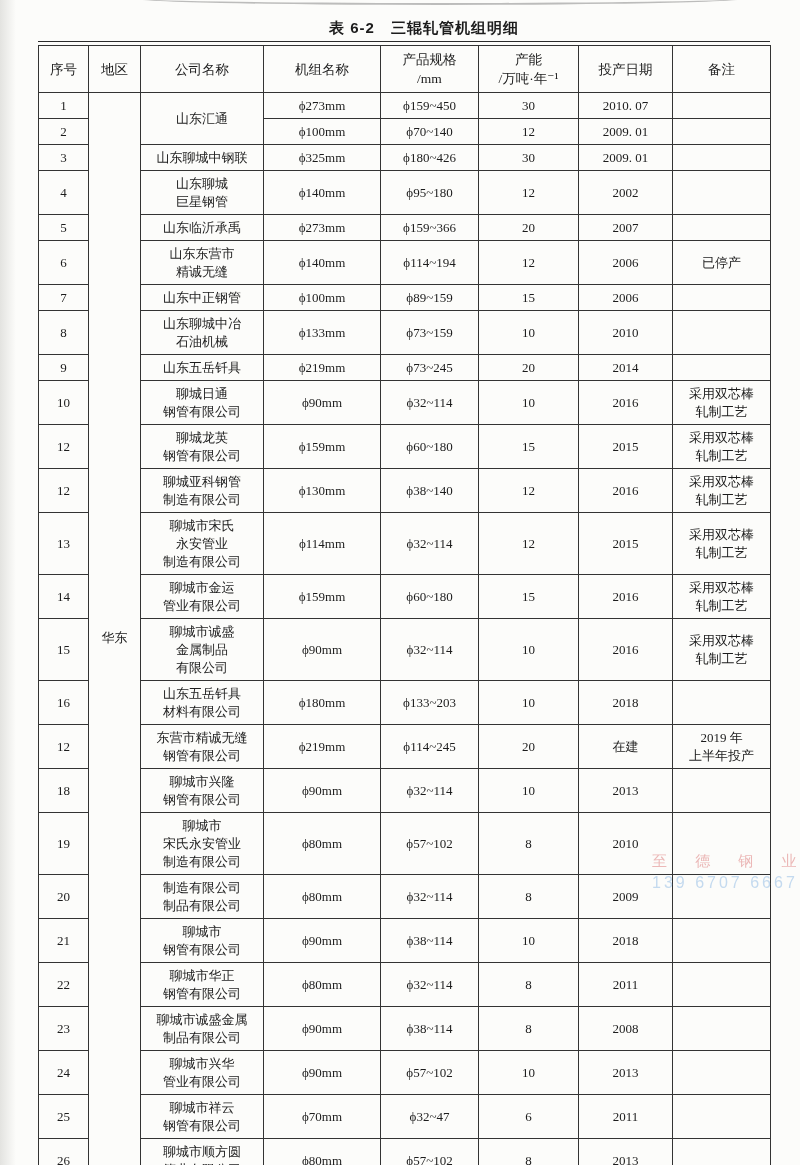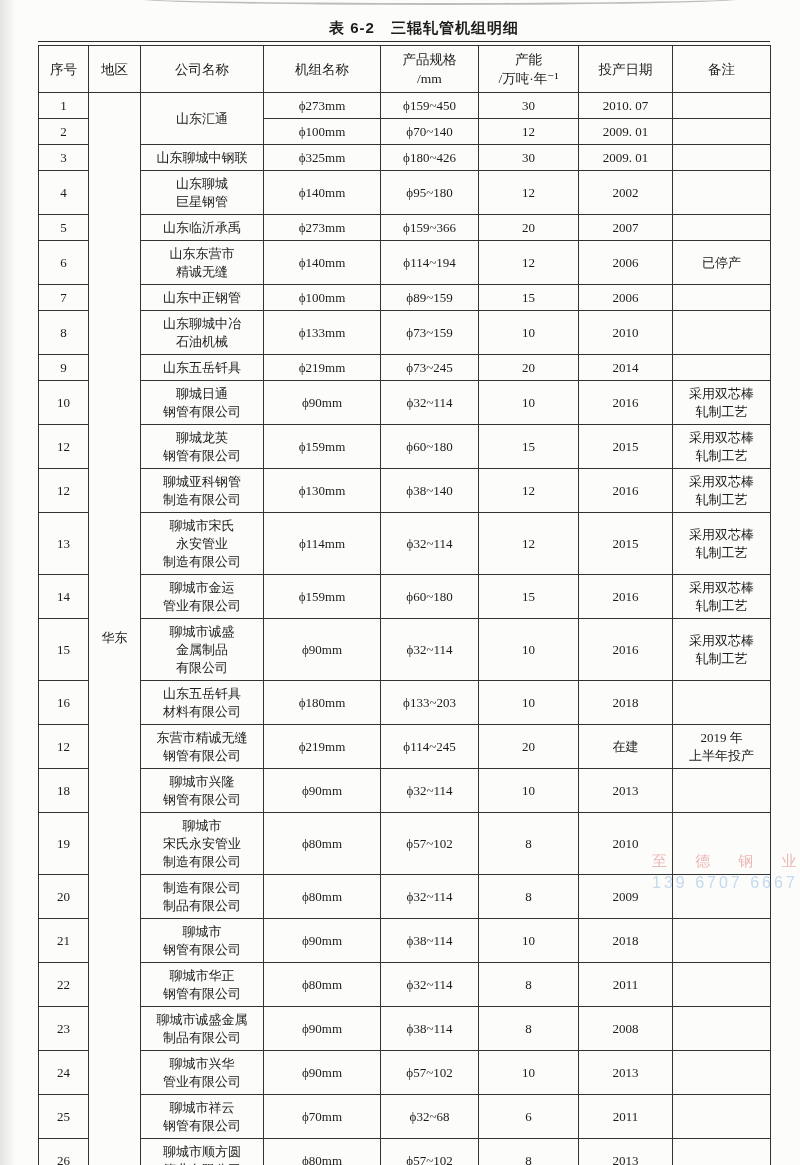--- a/index.html
+++ b/index.html
@@ -362,21 +362,21 @@
           <td>ϕ57~102</td>
           <td>10</td>
           <td>2013</td>
           <td></td>
         </tr>
         <tr>
           <td>25</td>
           <td>聊城市祥云
 钢管有限公司</td>
           <td>ϕ70mm</td>
-          <td>ϕ32~68</td>
+          <td>ϕ32~47</td>
           <td>6</td>
           <td>2011</td>
           <td></td>
         </tr>
         <tr>
           <td>26</td>
           <td>聊城市顺方圆
 管业有限公司</td>
           <td>ϕ80mm</td>
           <td>ϕ57~102</td>

